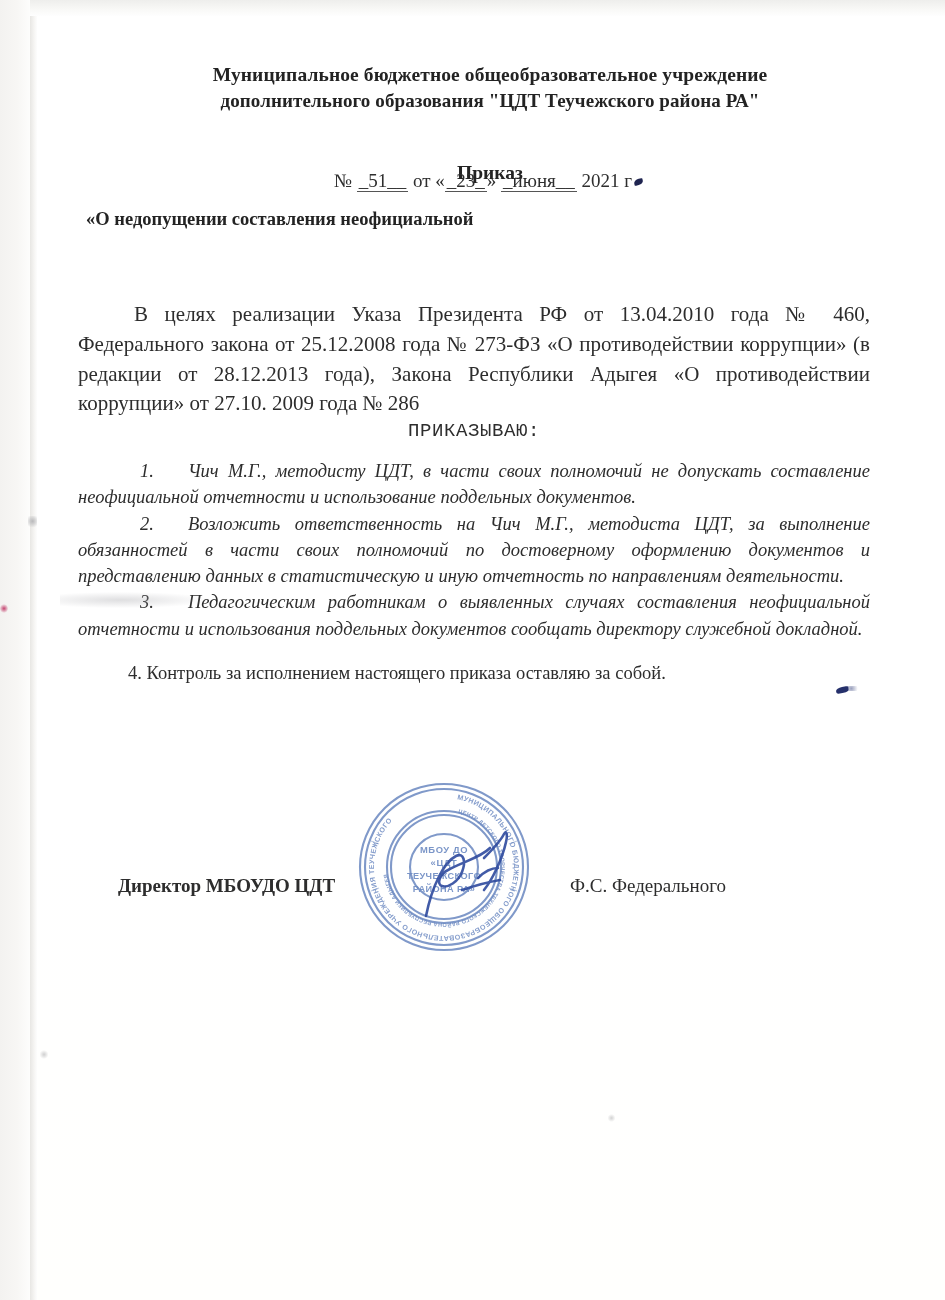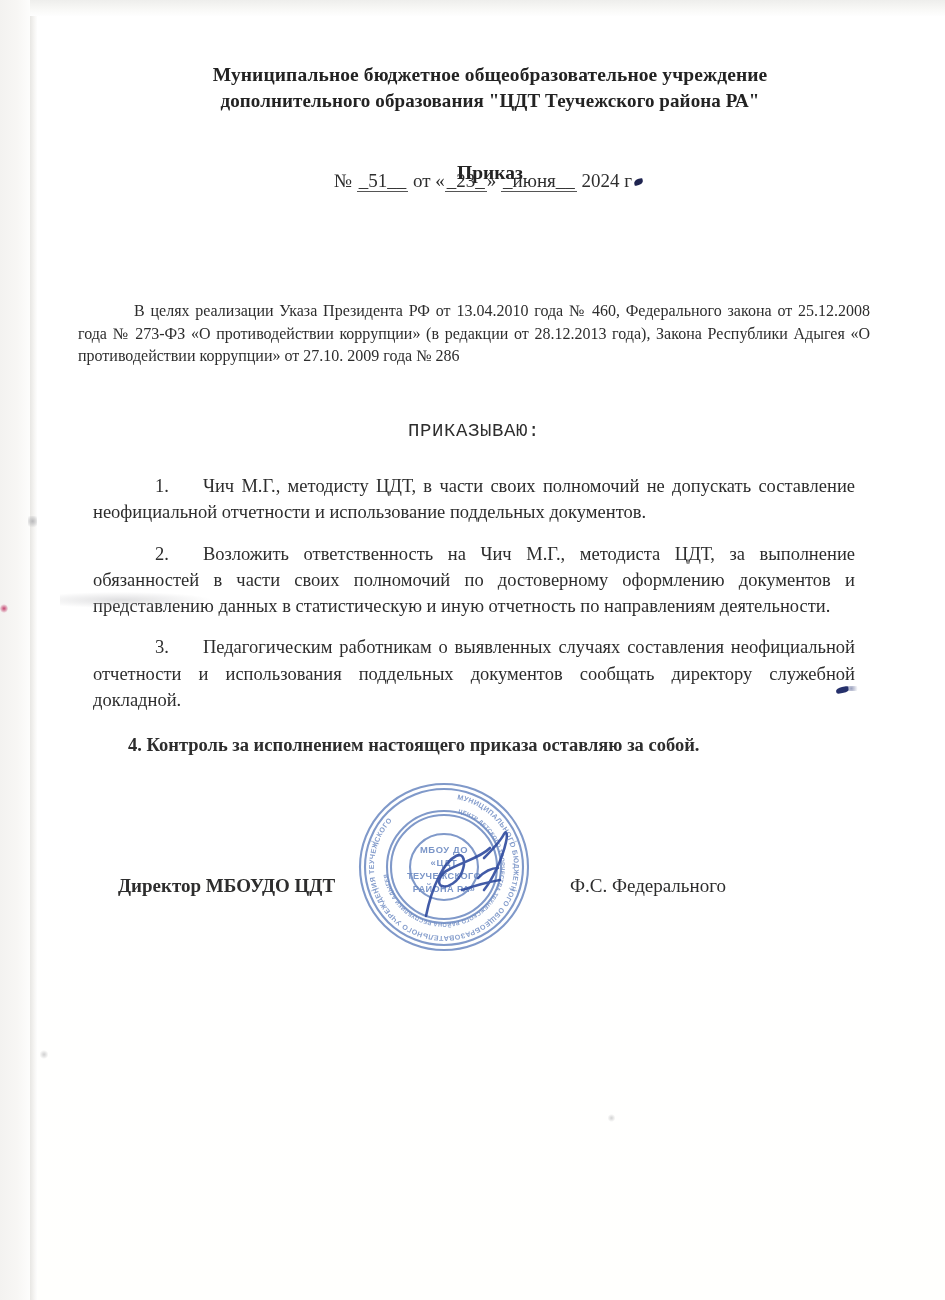--- a/index.html
+++ b/index.html
@@ -109,21 +109,21 @@
     font-weight: bold;
     font-size: 18.5px;
     line-height: 1.5;
     color: #232323;
   }
 
   .preamble {
     position: absolute;
     left: 78px; top: 300px;
     width: 792px;
-    font-size: 16px;
+    font-size: 21px;
     line-height: 1.42;
     text-align: justify;
     text-indent: 56px;
     color: #2d2d2d;
   }
 
   .order-verb {
     position: absolute;
     left: 78px; top: 420px;
     width: 792px;
@@ -137,25 +137,26 @@
   .items {
     position: absolute;
     left: 78px; top: 458px;
     width: 792px;
     font-size: 18.5px;
     line-height: 1.42;
     color: #2d2d2d;
   }
   .item {
     text-align: justify;
-    margin: 15px;
+    margin: 0;
+    font-style: italic;
   }
   .item .num-indent { display: inline-block; width: 62px; }
   .item .num-gap { display: inline-block; width: 34px; }
-  .item-plain { text-indent: 50px; text-align: justify; font-weight: bold; }
+  .item-plain { text-indent: 50px; text-align: justify; }
 
   .sign-row {
     position: absolute;
     left: 118px; top: 875px;
     width: 700px;
     font-size: 19px;
     color: #2d2d2d;
   }
   .sign-left { position: absolute; left: 0; top: 0; white-space: nowrap; font-weight: bold; }
   .sign-right { position: absolute; left: 452px; top: 0; white-space: nowrap; }
@@ -242,25 +243,26 @@
     </div>
 
     <div class="order-word">Приказ</div>
 
     <div class="order-date-line">
       <span>№</span>
       <span class="u">_51__</span>
       <span>от</span>
       <span>«</span><span class="u">_23_</span><span>»</span>
       <span class="u">_июня__</span>
-      <span>2024</span>
+      <span>2021</span>
       <span>г</span><span class="ink-tick"></span>
     </div>
 
     <div class="title-block">
+      <div>«О недопущении составления неофициальной</div>
     </div>
 
     <div class="preamble">В целях реализации Указа Президента РФ от 13.04.2010 года № 460, Федерального закона от 25.12.2008 года № 273-ФЗ «О противодействии коррупции» (в редакции от 28.12.2013 года), Закона Республики Адыгея «О противодействии коррупции» от 27.10. 2009 года  № 286</div>
 
     <div class="order-verb">ПРИКАЗЫВАЮ:</div>
 
     <div class="items">
       <p class="item">
         <span class="num-indent"></span><span>1.</span><span class="num-gap"></span><span>Чич М.Г., методисту ЦДТ,   в части своих полномочий не допускать составление неофициальной отчетности и использование поддельных документов.</span>
       </p>

